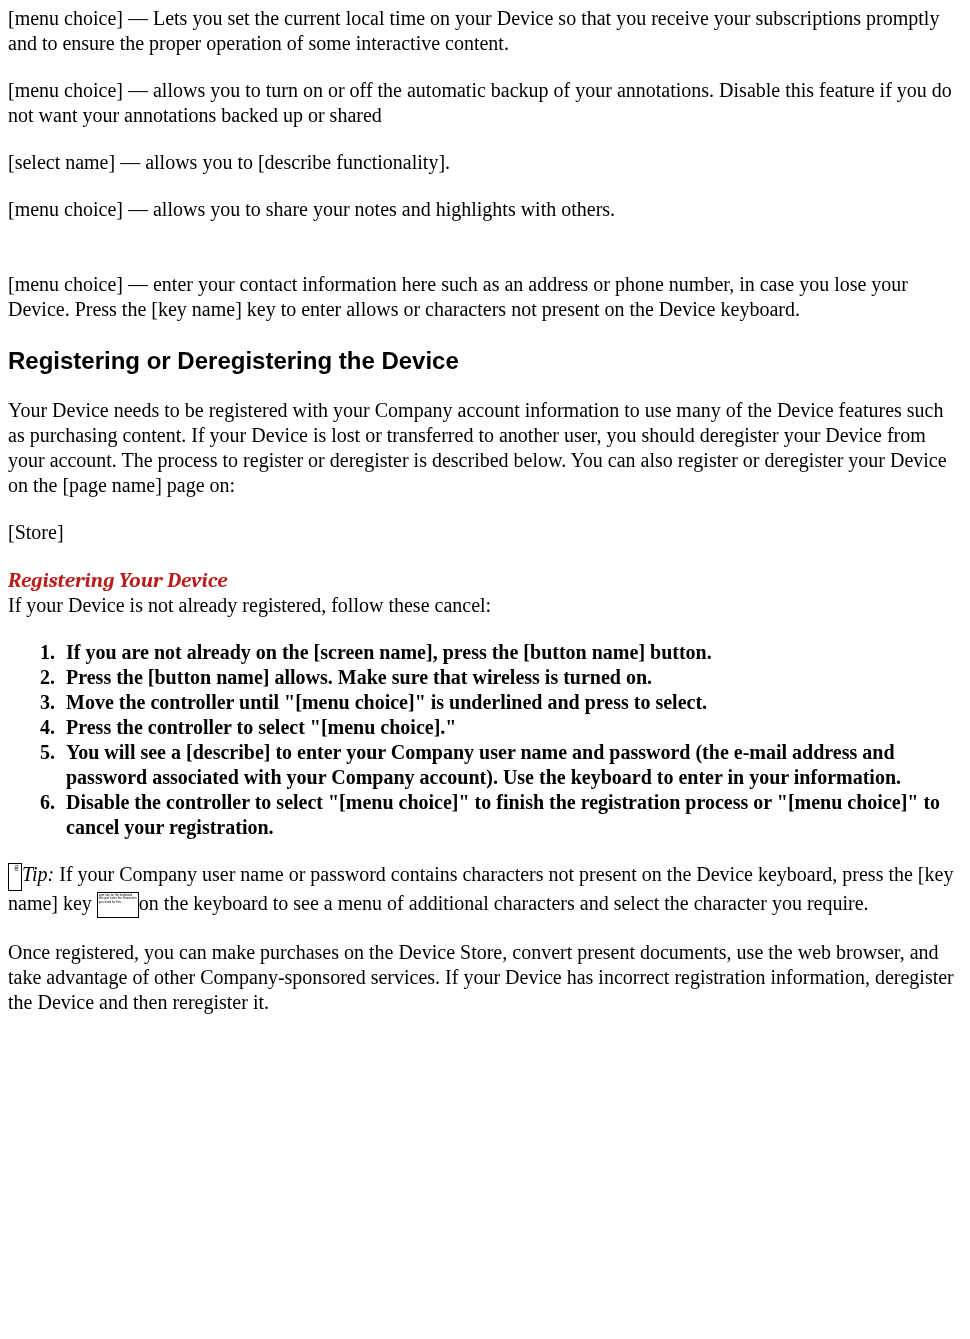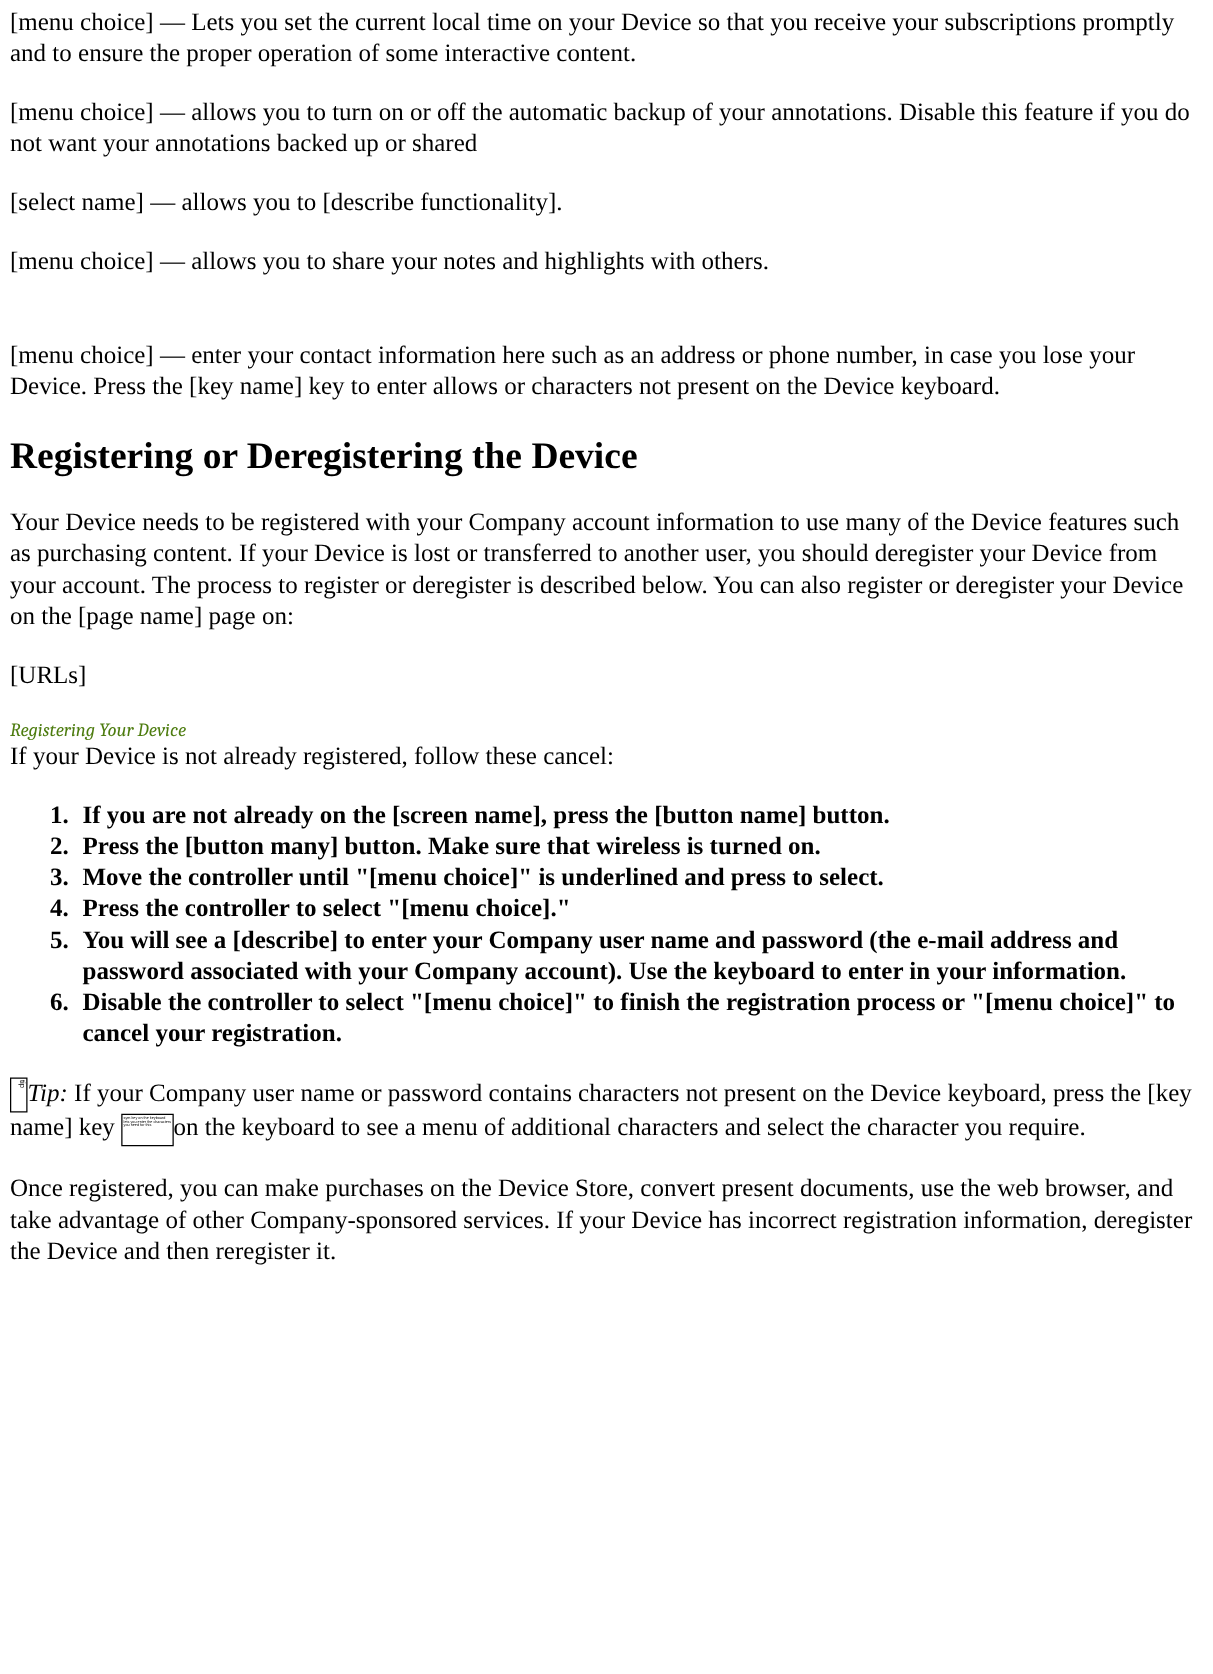--- a/index.html
+++ b/index.html
@@ -8,31 +8,31 @@
     line-height: 1.25;
     color: #000;
     margin: 0;
     padding: 6px 8px;
     max-width: 970px;
   }
   p {
     margin: 0 0 22px 0;
   }
   h2 {
-    font-family: Liberation Serif, serif;
-    font-size: 30px;
+    font-family: Liberation Sans, sans-serif;
+    font-size: 24px;
     font-weight: bold;
     margin: 24px 0 22px 0;
   }
   .subhead {
     font-family: Cambria, Georgia, "Times New Roman", serif;
-    font-size: 15px;
-    font-weight: normal;
+    font-size: 21px;
+    font-weight: bold;
     font-style: italic;
-    color: #4d7c0f;
+    color: #b91c1c;
     margin: 22px 0 0 0;
   }
   .after-subhead {
     margin-top: 0;
   }
   ol {
     margin: 0 0 22px 0;
     padding-left: 52px;
   }
   ol li {
@@ -81,28 +81,28 @@
 <p>[menu choice] — allows you to share your notes and highlights with others.</p>
 
 <div class="gap"></div>
 
 <p>[menu choice] — enter your contact information here such as an address or phone number, in case you lose your Device. Press the [key name] key to enter allows or characters not present on the Device keyboard.</p>
 
 <h2>Registering or Deregistering the Device</h2>
 
 <p>Your Device needs to be registered with your Company account information to use many of the Device features such as purchasing content. If your Device is lost or transferred to another user, you should deregister your Device from your account. The process to register or deregister is described below. You can also register or deregister your Device on the [page name] page on:</p>
 
-<p>[URLs]</p>
+<p>[Store]</p>
 
 <div class="subhead">Registering Your Device</div>
 <p class="after-subhead">If your Device is not already registered, follow these cancel:</p>
 
 <ol>
   <li>If you are not already on the [screen name], press the [button name] button.</li>
-  <li>Press the [button many] button. Make sure that wireless is turned on.</li>
+  <li>Press the [button name] allows. Make sure that wireless is turned on.</li>
   <li>Move the controller until "[menu choice]" is underlined and press to select.</li>
   <li>Press the controller to select "[menu choice]."</li>
   <li>You will see a [describe] to enter your Company user name and password (the e-mail address and password associated with your Company account). Use the keyboard to enter in your information.</li>
   <li>Disable the controller to select "[menu choice]" to finish the registration process or "[menu choice]" to cancel your registration.</li>
 </ol>
 
 <p>
   <span class="inline-icon tip-icon">tip</span><span class="tip-label">Tip:</span><span> If your Company user name or password contains characters not present on the Device keyboard, press the [key name] key </span><span class="inline-icon key-icon">sym key on the keyboard lets you enter the characters you need for this</span><span>on the keyboard to see a menu of additional characters and select the character you require.</span>
 </p>
 

